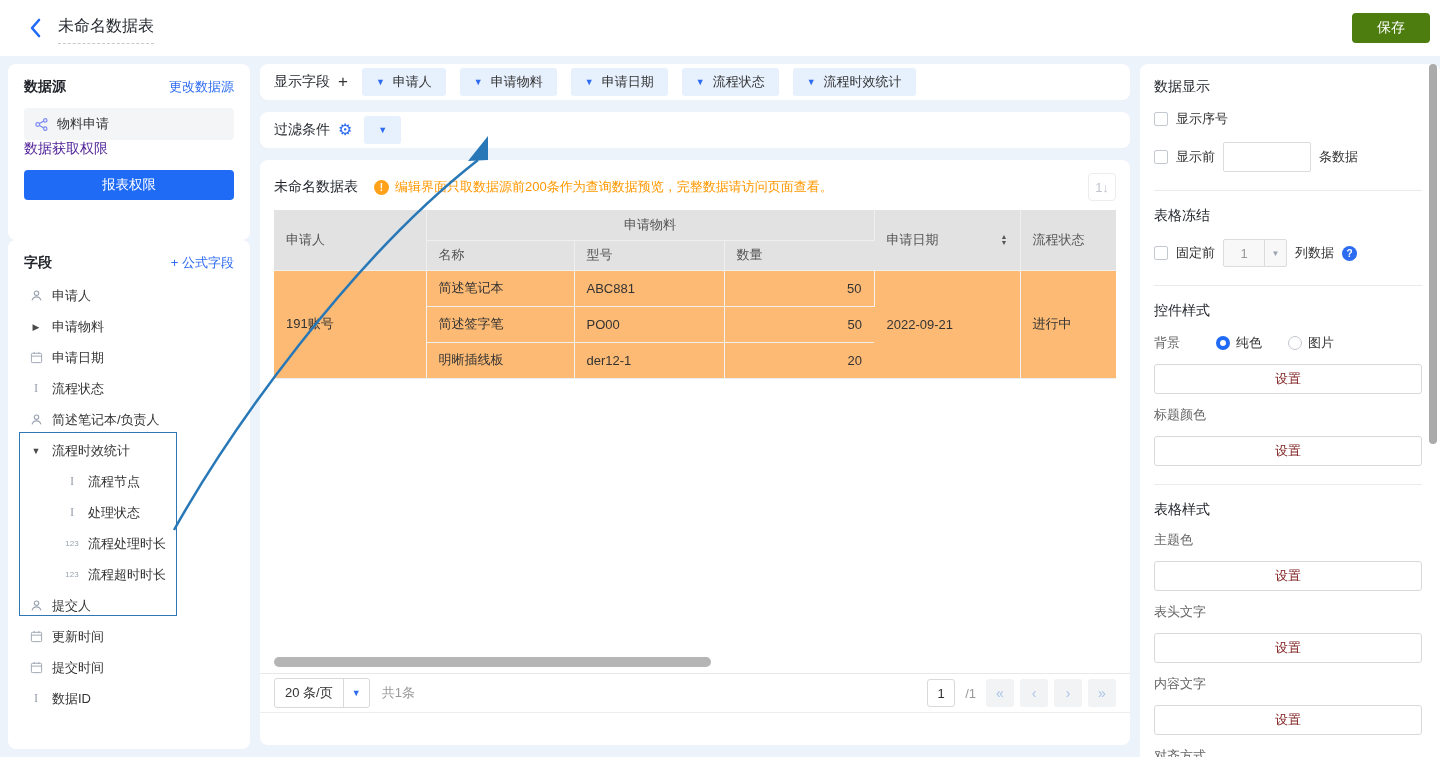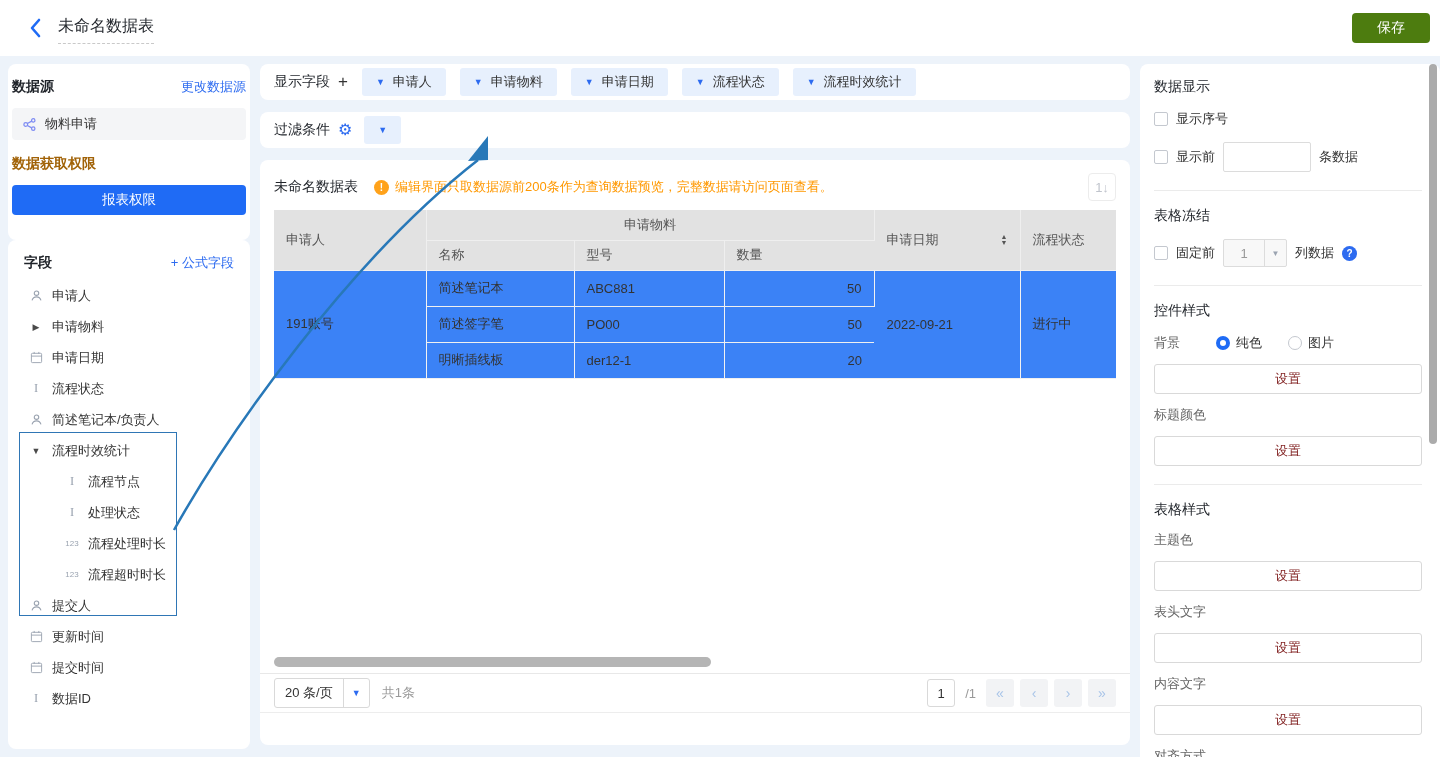--- a/index.html
+++ b/index.html
@@ -7,27 +7,27 @@
   body{position:relative;background:#edf3fa;font-family:"Liberation Sans",sans-serif;color:#333;overflow:hidden;font-size:13px}
   .card{position:absolute;background:#fff;border-radius:8px}
 
   
   .topbar{position:absolute;top:0;left:0;width:1440px;height:56px;background:#fff}
   .back-btn{position:absolute;left:26px;top:17px;width:20px;height:22px;cursor:pointer}
   .page-title{position:absolute;left:58px;top:16px;font-size:16px;color:#1f2329;padding-bottom:6px;border-bottom:1px dashed #c9c9c9}
   .save-btn{position:absolute;right:10px;top:13px;width:78px;height:30px;background:#4d7c0f;color:#fff;border:none;border-radius:4px;font-size:14px;font-family:inherit;cursor:pointer}
 
   
-  .lcard1{left:8px;top:64px;width:242px;height:176px;padding:14px 4px}
+  .lcard1{left:8px;top:64px;width:242px;height:176px;padding:14px 16px}
   .lcard2{left:8px;top:240px;width:242px;height:509px;padding:14px 16px;overflow:hidden}
   .sec-head{display:flex;justify-content:space-between;align-items:center}
   .sec-title{font-size:14px;font-weight:bold;color:#1f2329}
   .blue-link{font-size:13px;color:#2d6bf0;cursor:pointer}
   .ds-item{margin-top:12px;height:32px;background:#f4f5f7;border-radius:4px;display:flex;align-items:center;gap:8px;padding:0 10px;font-size:13px;color:#333}
-  .perm-title{margin-top:15px;font-size:14px;font-weight:bold;color:#a16207}
+  .perm-title{font-size:14px;font-weight:normal;color:#4c1d95}
   .perm-btn{margin-top:12px;width:100%;height:30px;background:#1f6bf5;color:#fff;border:none;border-radius:4px;font-size:13.5px;font-family:inherit;cursor:pointer}
 
   .fields-list{position:relative;margin-top:8px}
   .f-row{height:31px;display:flex;align-items:center;gap:8px;font-size:13px;color:#333;cursor:pointer;padding-left:4px}
   .f-row.child{padding-left:40px}
   .f-ico{width:16px;display:inline-flex;justify-content:center;align-items:center;color:#9aa3b0;flex:none}
   .tri{font-size:9px;color:#4a4a4a;width:16px;text-align:center;flex:none}
   .t-ico{font-family:"Liberation Serif",serif;font-size:12.5px;color:#9aa3b0}
   .n-ico{font-size:8px;color:#9aa3b0;letter-spacing:0}
   .group-box{position:absolute;left:-5px;top:152px;width:158px;height:184px;border:1.6px solid #2f76b5;pointer-events:none}
@@ -46,21 +46,21 @@
   .pv-title{font-size:14px;color:#1f2329}
   .warn{display:flex;align-items:center;gap:6px;color:#ff9800;font-size:13px}
   .warn-ico{width:15px;height:15px;border-radius:50%;background:#ffa21a;color:#fff;font-size:10px;font-weight:bold;display:inline-flex;align-items:center;justify-content:center;flex:none}
   .sort-box{margin-left:auto;width:28px;height:28px;border:1px solid #ececec;border-radius:4px;color:#c0c4cc;font-size:13px;display:flex;align-items:center;justify-content:center;cursor:pointer}
 
   .tbl-wrap{margin:0 14px;position:relative}
   table.preview{width:842px;border-collapse:collapse;table-layout:fixed}
   .preview th{background:#e2e2e2;color:#555;font-weight:normal;font-size:13px;height:30px;padding:0 12px;text-align:left;border-right:1px solid #efefef;border-bottom:1px solid #efefef}
   .preview th.grp{text-align:center}
   .preview th:last-child{border-right:none}
-  .preview td{font-size:13px;color:#333;height:36px;padding:0 12px;border-bottom:1px solid #f0f0f0;border-right:1px solid #f2f2f2;background:#3b82f6}
+  .preview td{font-size:13px;color:#333;height:36px;padding:0 12px;border-bottom:1px solid #f0f0f0;border-right:1px solid #f2f2f2;background:#fdba74}
   .preview td:last-child{border-right:none}
   .preview td.num{text-align:right}
   .th-flex{display:flex;align-items:center;justify-content:space-between}
   .sorter{display:flex;flex-direction:column;line-height:6px;font-size:7px;color:#555;cursor:pointer}
 
   .hscroll{position:absolute;left:14px;top:497px;width:842px;height:10px}
   .hscroll .thumb{width:437px;height:10px;background:#b5b5b5;border-radius:5px;cursor:pointer}
 
   .pv-footer{position:absolute;left:0;top:513px;width:870px;height:40px;border-top:1px solid #e8e8e8;border-bottom:1px solid #ededed;display:flex;align-items:center;padding:0 14px}
   .psize{display:flex;height:30px;border:1px solid #d9d9d9;border-radius:3px;overflow:hidden;cursor:pointer;background:#fff}

